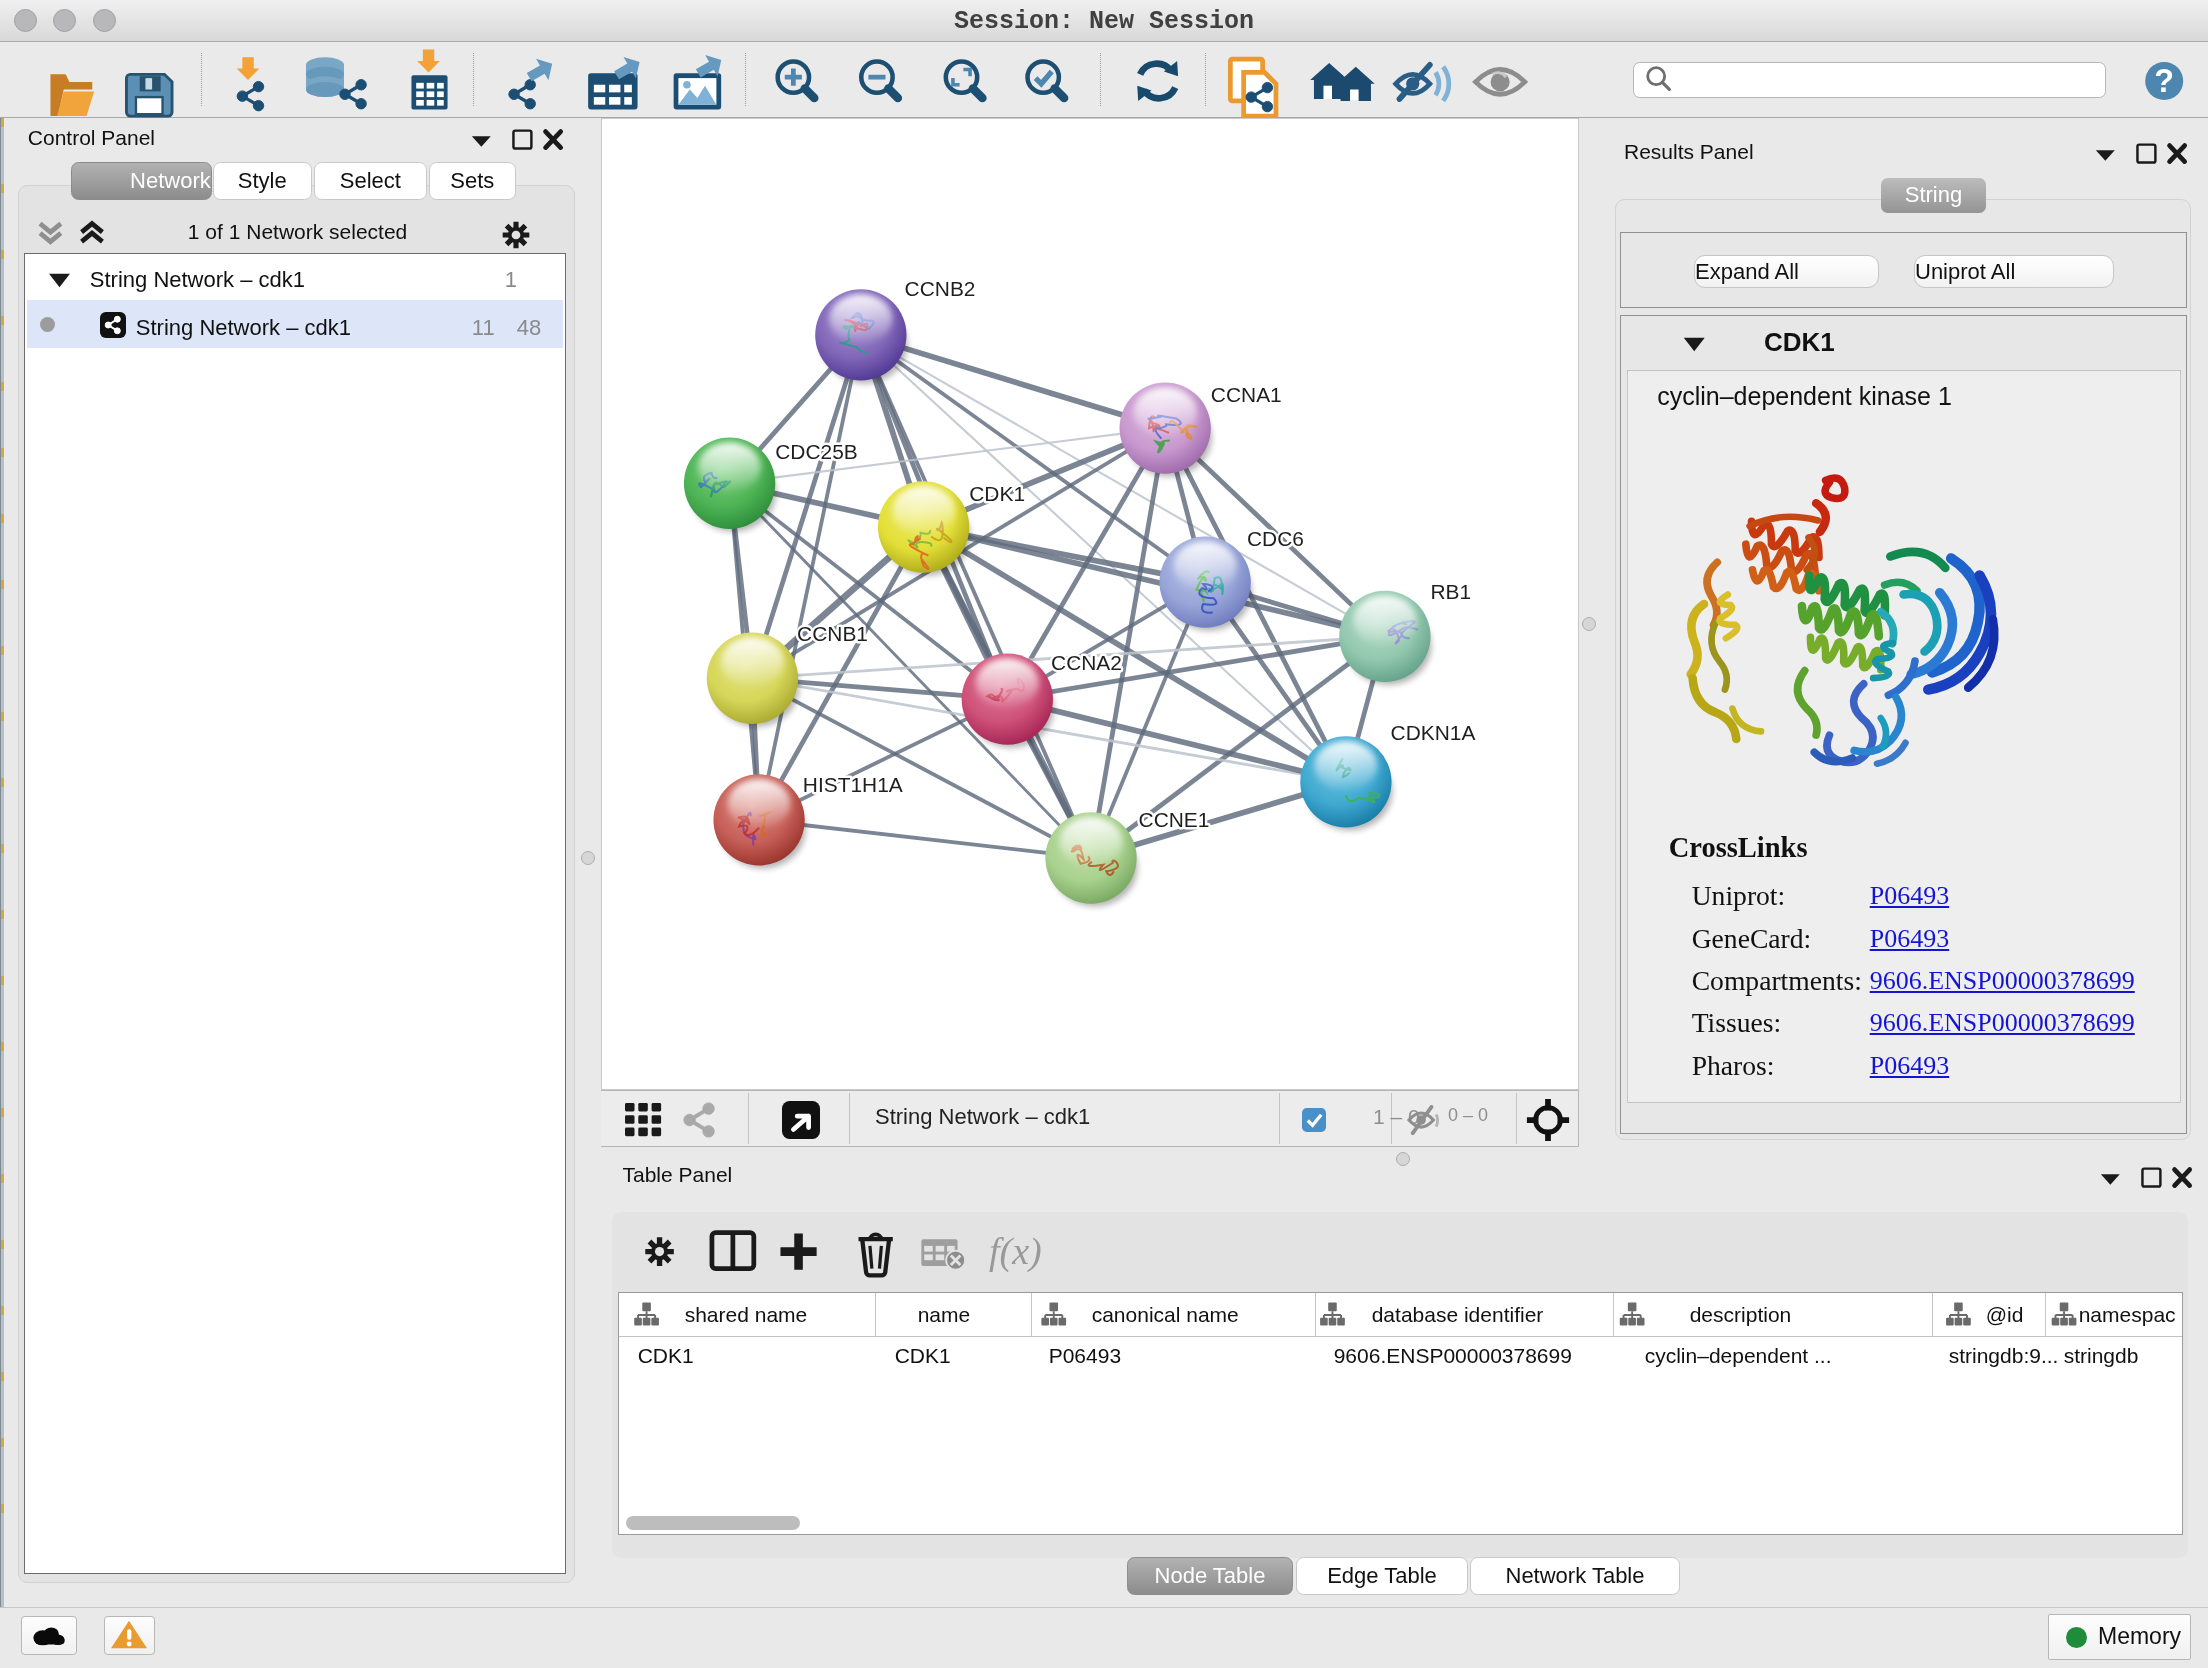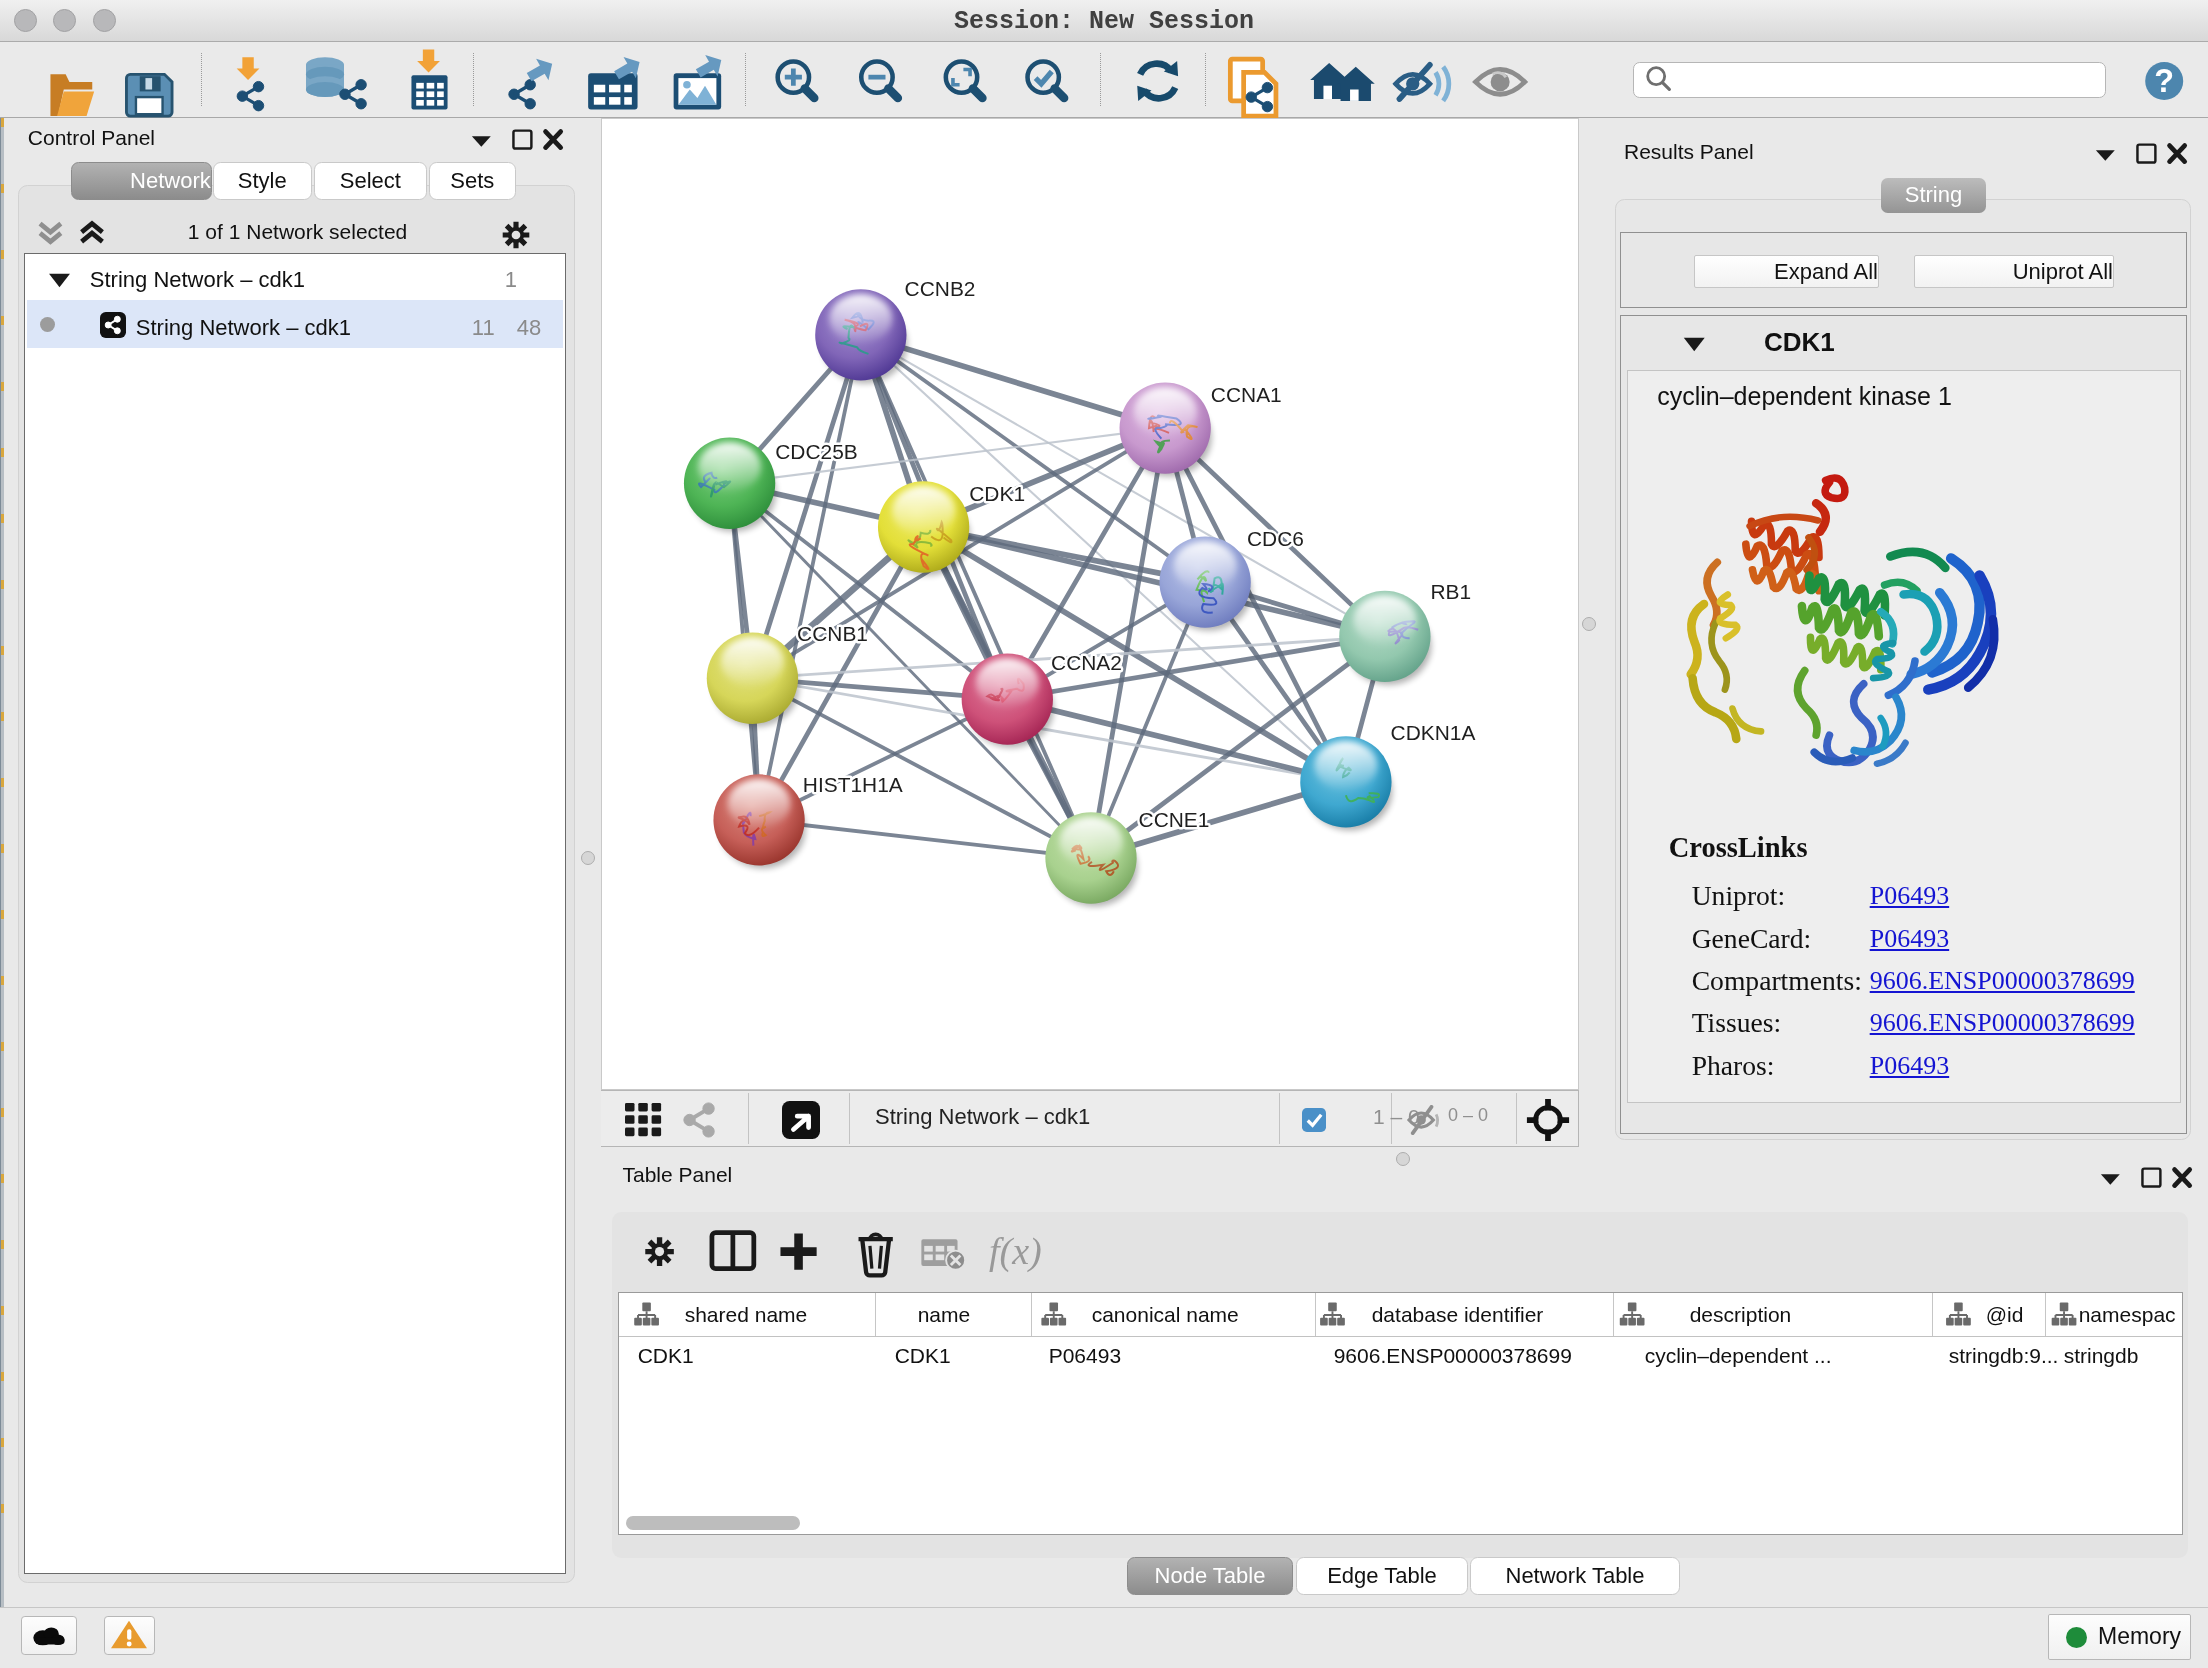--- a/index.html
+++ b/index.html
@@ -29,22 +29,22 @@
 
 #netpanel{left:601px;top:118px;width:978px;height:972px;background:#fff;border:1px solid #c9c9c9;}
 #nettools{left:601px;top:1090px;width:978px;height:57px;background:#ececec;
 border:1px solid #b5b5b5;border-left:none;}
 .ntsep{position:absolute;top:1.9px;height:51px;width:0;border-left:1px solid #c3c3c3;}
 
 #resultspanel{left:1581px;top:132px;width:628px;height:1029px;background:#e9e9e9;}
 #resbox{left:34px;top:67px;width:576px;height:941px;background:#e7e7e7;border:1px solid #d2d2d2;border-radius:9.5px;}
 #expbox{left:39px;top:100px;width:567px;height:76px;border:1.9px solid #909090;}
 #cdkbox{left:39px;top:183px;width:567px;height:819px;border:1.9px solid #909090;}
-.whbtn{position:absolute;background:linear-gradient(#ffffff,#f2f2f2);border:1px solid #c6c6c6;border-radius:2px;
-text-align:right;font-size:22px;color:#111;}
+.whbtn{position:absolute;background:linear-gradient(#ffffff,#f2f2f2);border:1px solid #c6c6c6;border-radius:11px;
+text-align:left;font-size:22px;color:#111;}
 #cdkcontent{position:absolute;left:5.7px;top:54px;width:554px;height:733px;background:#eeeeee;border:1px solid #c4c4c4;}
 .serif{font-family:"Liberation Serif",serif;}
 .xlink{color:#1414d2;text-decoration:underline;}
 
 #tablepanel{left:594px;top:1149px;width:1614px;height:438px;background:#e9e9e9;}
 #tblbox{left:18px;top:63px;width:1576px;height:346px;background:#e3e3e3;border-radius:9.5px;}
 #tbl{position:absolute;left:5.7px;top:80px;width:1565px;height:243px;background:#fff;border:1px solid #9a9a9a;}
 .colsep{position:absolute;top:0;height:43px;width:0;border-left:1px solid #c6c6c6;}
 .hcell{position:absolute;top:0;height:43px;font-size:21px;color:#111;line-height:43px;}
 .dcell{position:absolute;top:44px;height:42px;font-size:21px;color:#111;line-height:38px;}

